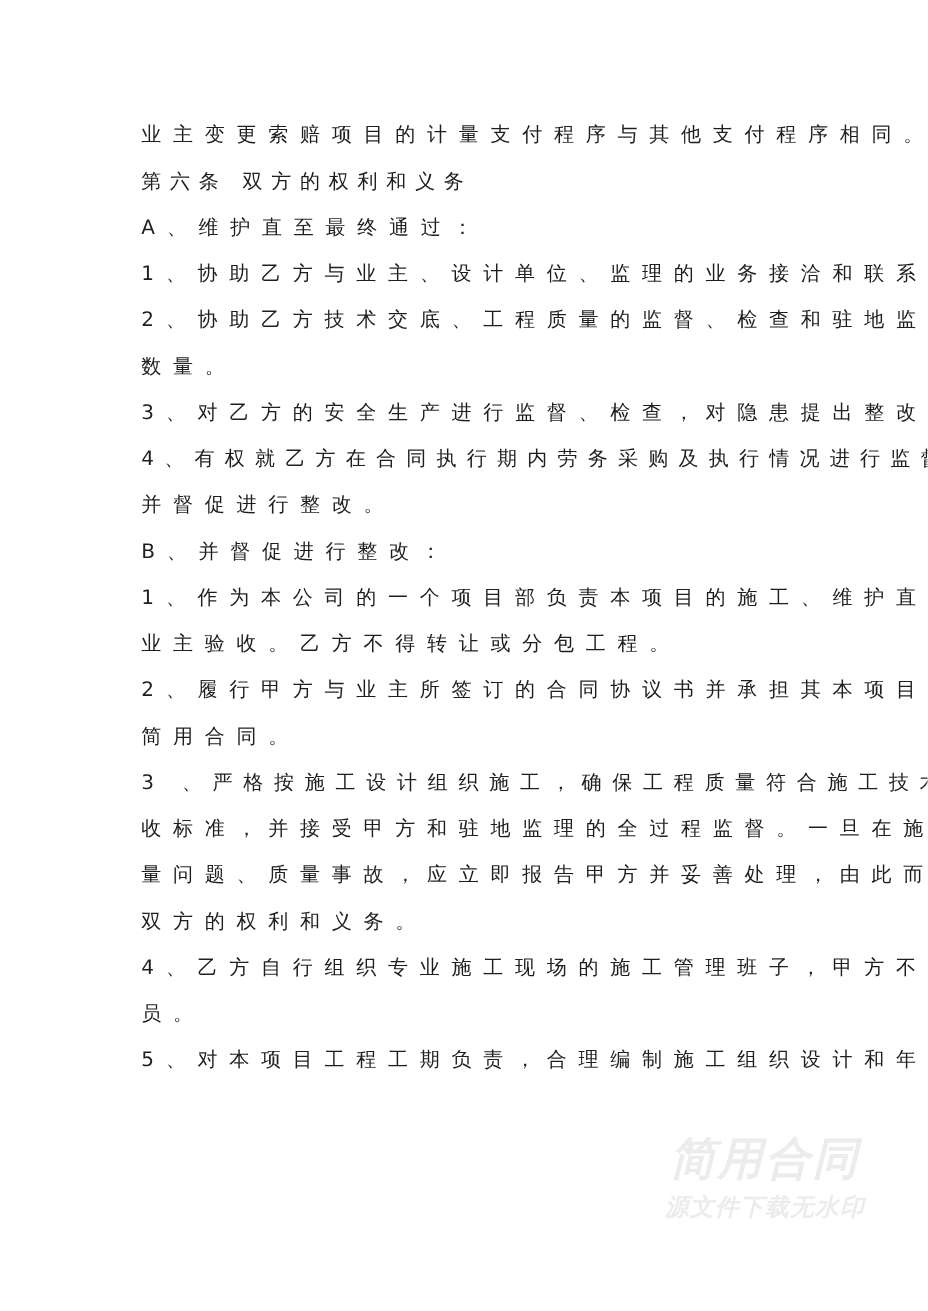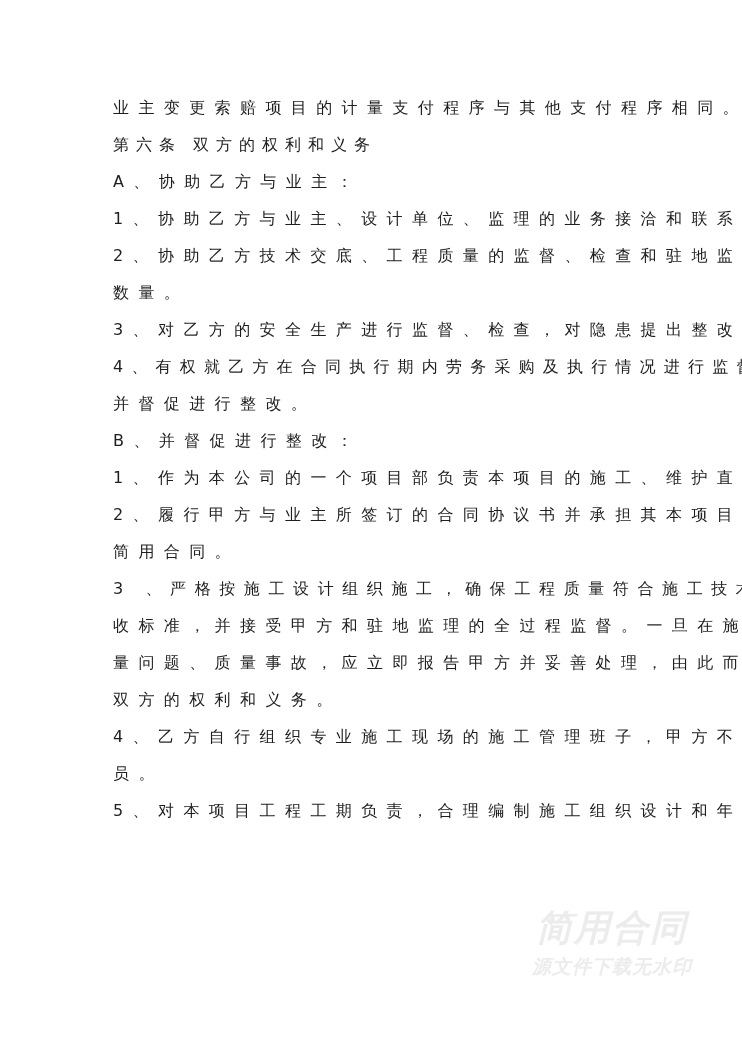--- a/index.html
+++ b/index.html
@@ -31,21 +31,20 @@
   .line {
     height: 37px;
     line-height: 24px;
     font-size: 16px;
     letter-spacing: 9.4px;
     white-space: nowrap;
     color: #1e1e1e;
   }
   .line.heading {
     letter-spacing: 7px;
-    font-family: Liberation Serif, serif;
   }
   .watermark {
     position: absolute;
     left: 512px;
     top: 908px;
     width: 200px;
     text-align: center;
     pointer-events: none;
   }
   .wm-big {
@@ -68,29 +67,30 @@
     margin-top: 4px;
   }
 </style>
 </head>
 <body>
 
 <div class="page">
   <div class="content">
     <div class="line">业主变更索赔项目的计量支付程序与其他支付程序相同。</div>
     <div class="line heading">第六条 双方的权利和义务</div>
-    <div class="line">A、协助乙方与业主：</div>
+    <div class="line">A、维护直至最终通过：</div>
     <div class="line">1、协助乙方与业主、设计单位、监理的业务接洽和联系。</div>
     <div class="line">2、协助乙方技术交底、工程质量的监督、检查和驻地监理签认工程</div>
     <div class="line">数量。</div>
     <div class="line">3、对乙方的安全生产进行监督、检查，对隐患提出整改，对严重违</div>
     <div class="line" style="letter-spacing:8.2px">4、有权就乙方在合同执行期内劳务采购及执行情况进行监督及检查，</div>
     <div class="line">并督促进行整改。</div>
     <div class="line">B、并督促进行整改：</div>
     <div class="line">1、作为本公司的一个项目部负责本项目的施工、维护直至最终通过</div>
+    <div class="line">业主验收。乙方不得转让或分包工程。</div>
     <div class="line">2、履行甲方与业主所签订的合同协议书并承担其本项目工程的全部</div>
     <div class="line">简用合同。</div>
     <div class="line" style="letter-spacing:8.6px">3 、严格按施工设计组织施工，确保工程质量符合施工技术规范和验</div>
     <div class="line">收标准，并接受甲方和驻地监理的全过程监督。一旦在施工中发生质</div>
     <div class="line">量问题、质量事故，应立即报告甲方并妥善处理，由此而发生的一切</div>
     <div class="line">双方的权利和义务。</div>
     <div class="line">4、乙方自行组织专业施工现场的施工管理班子，甲方不提供管理人</div>
     <div class="line">员。</div>
     <div class="line">5、对本项目工程工期负责，合理编制施工组织设计和年、季、月、</div>
   </div>

